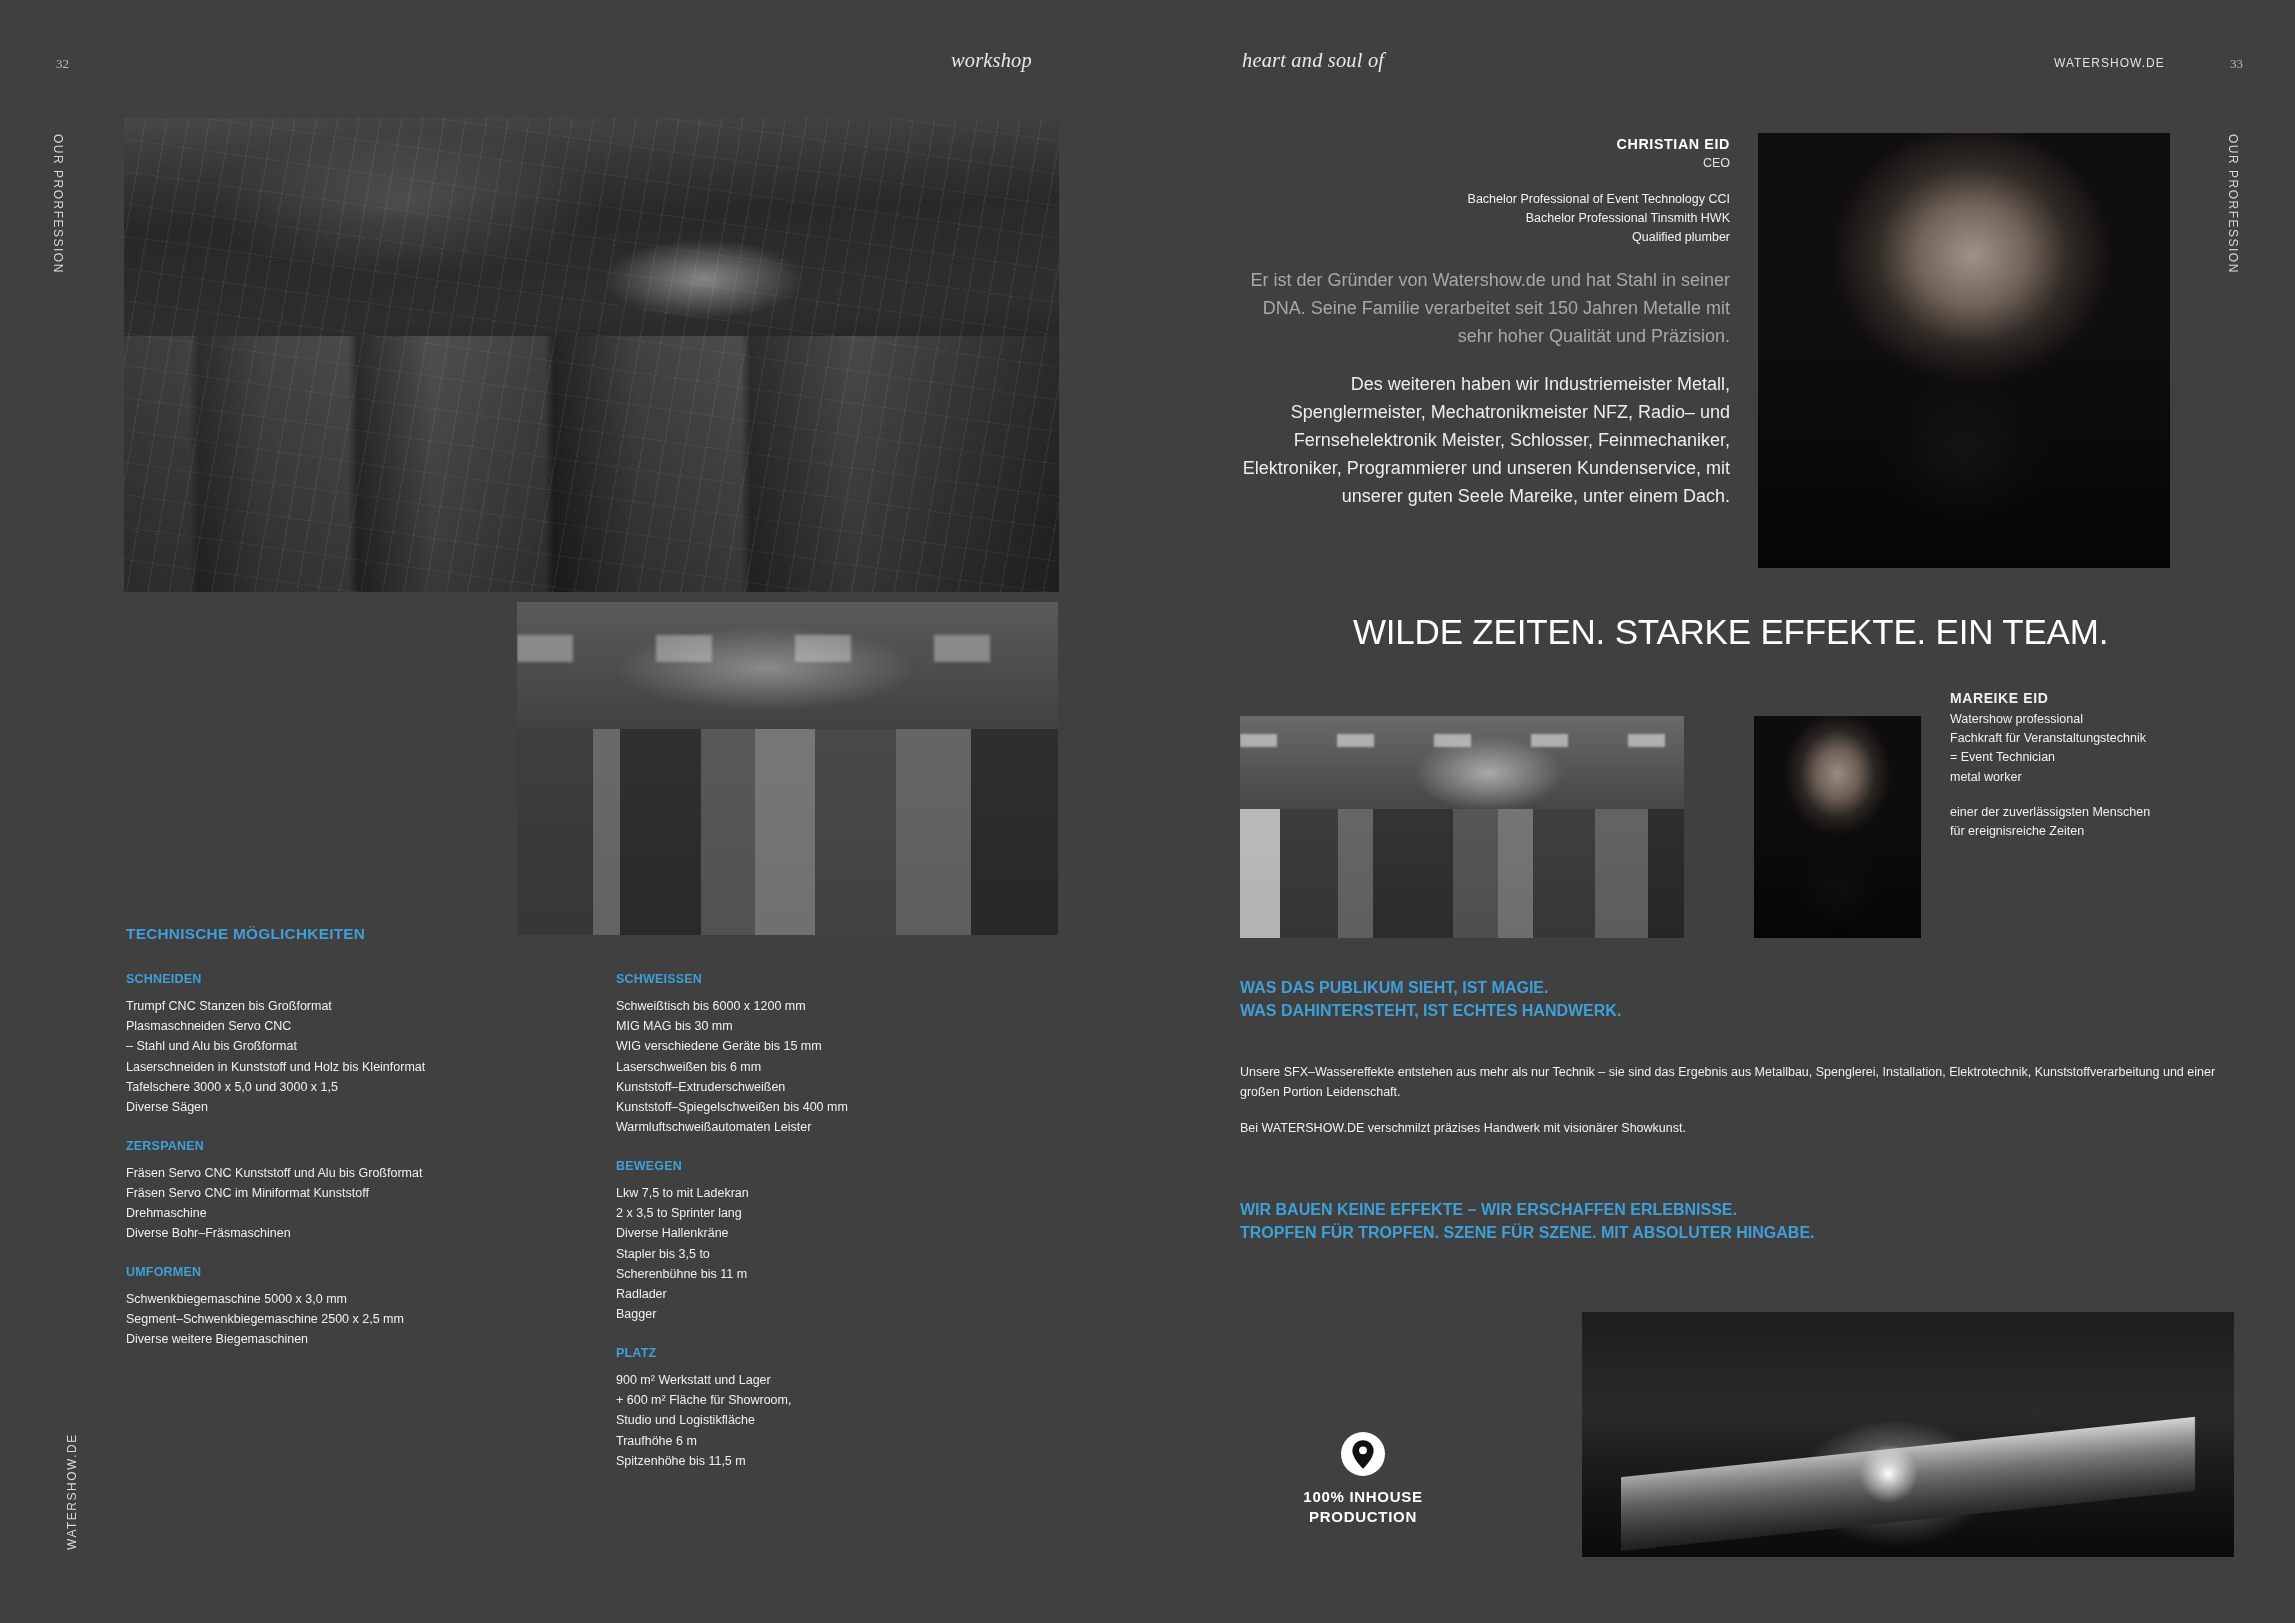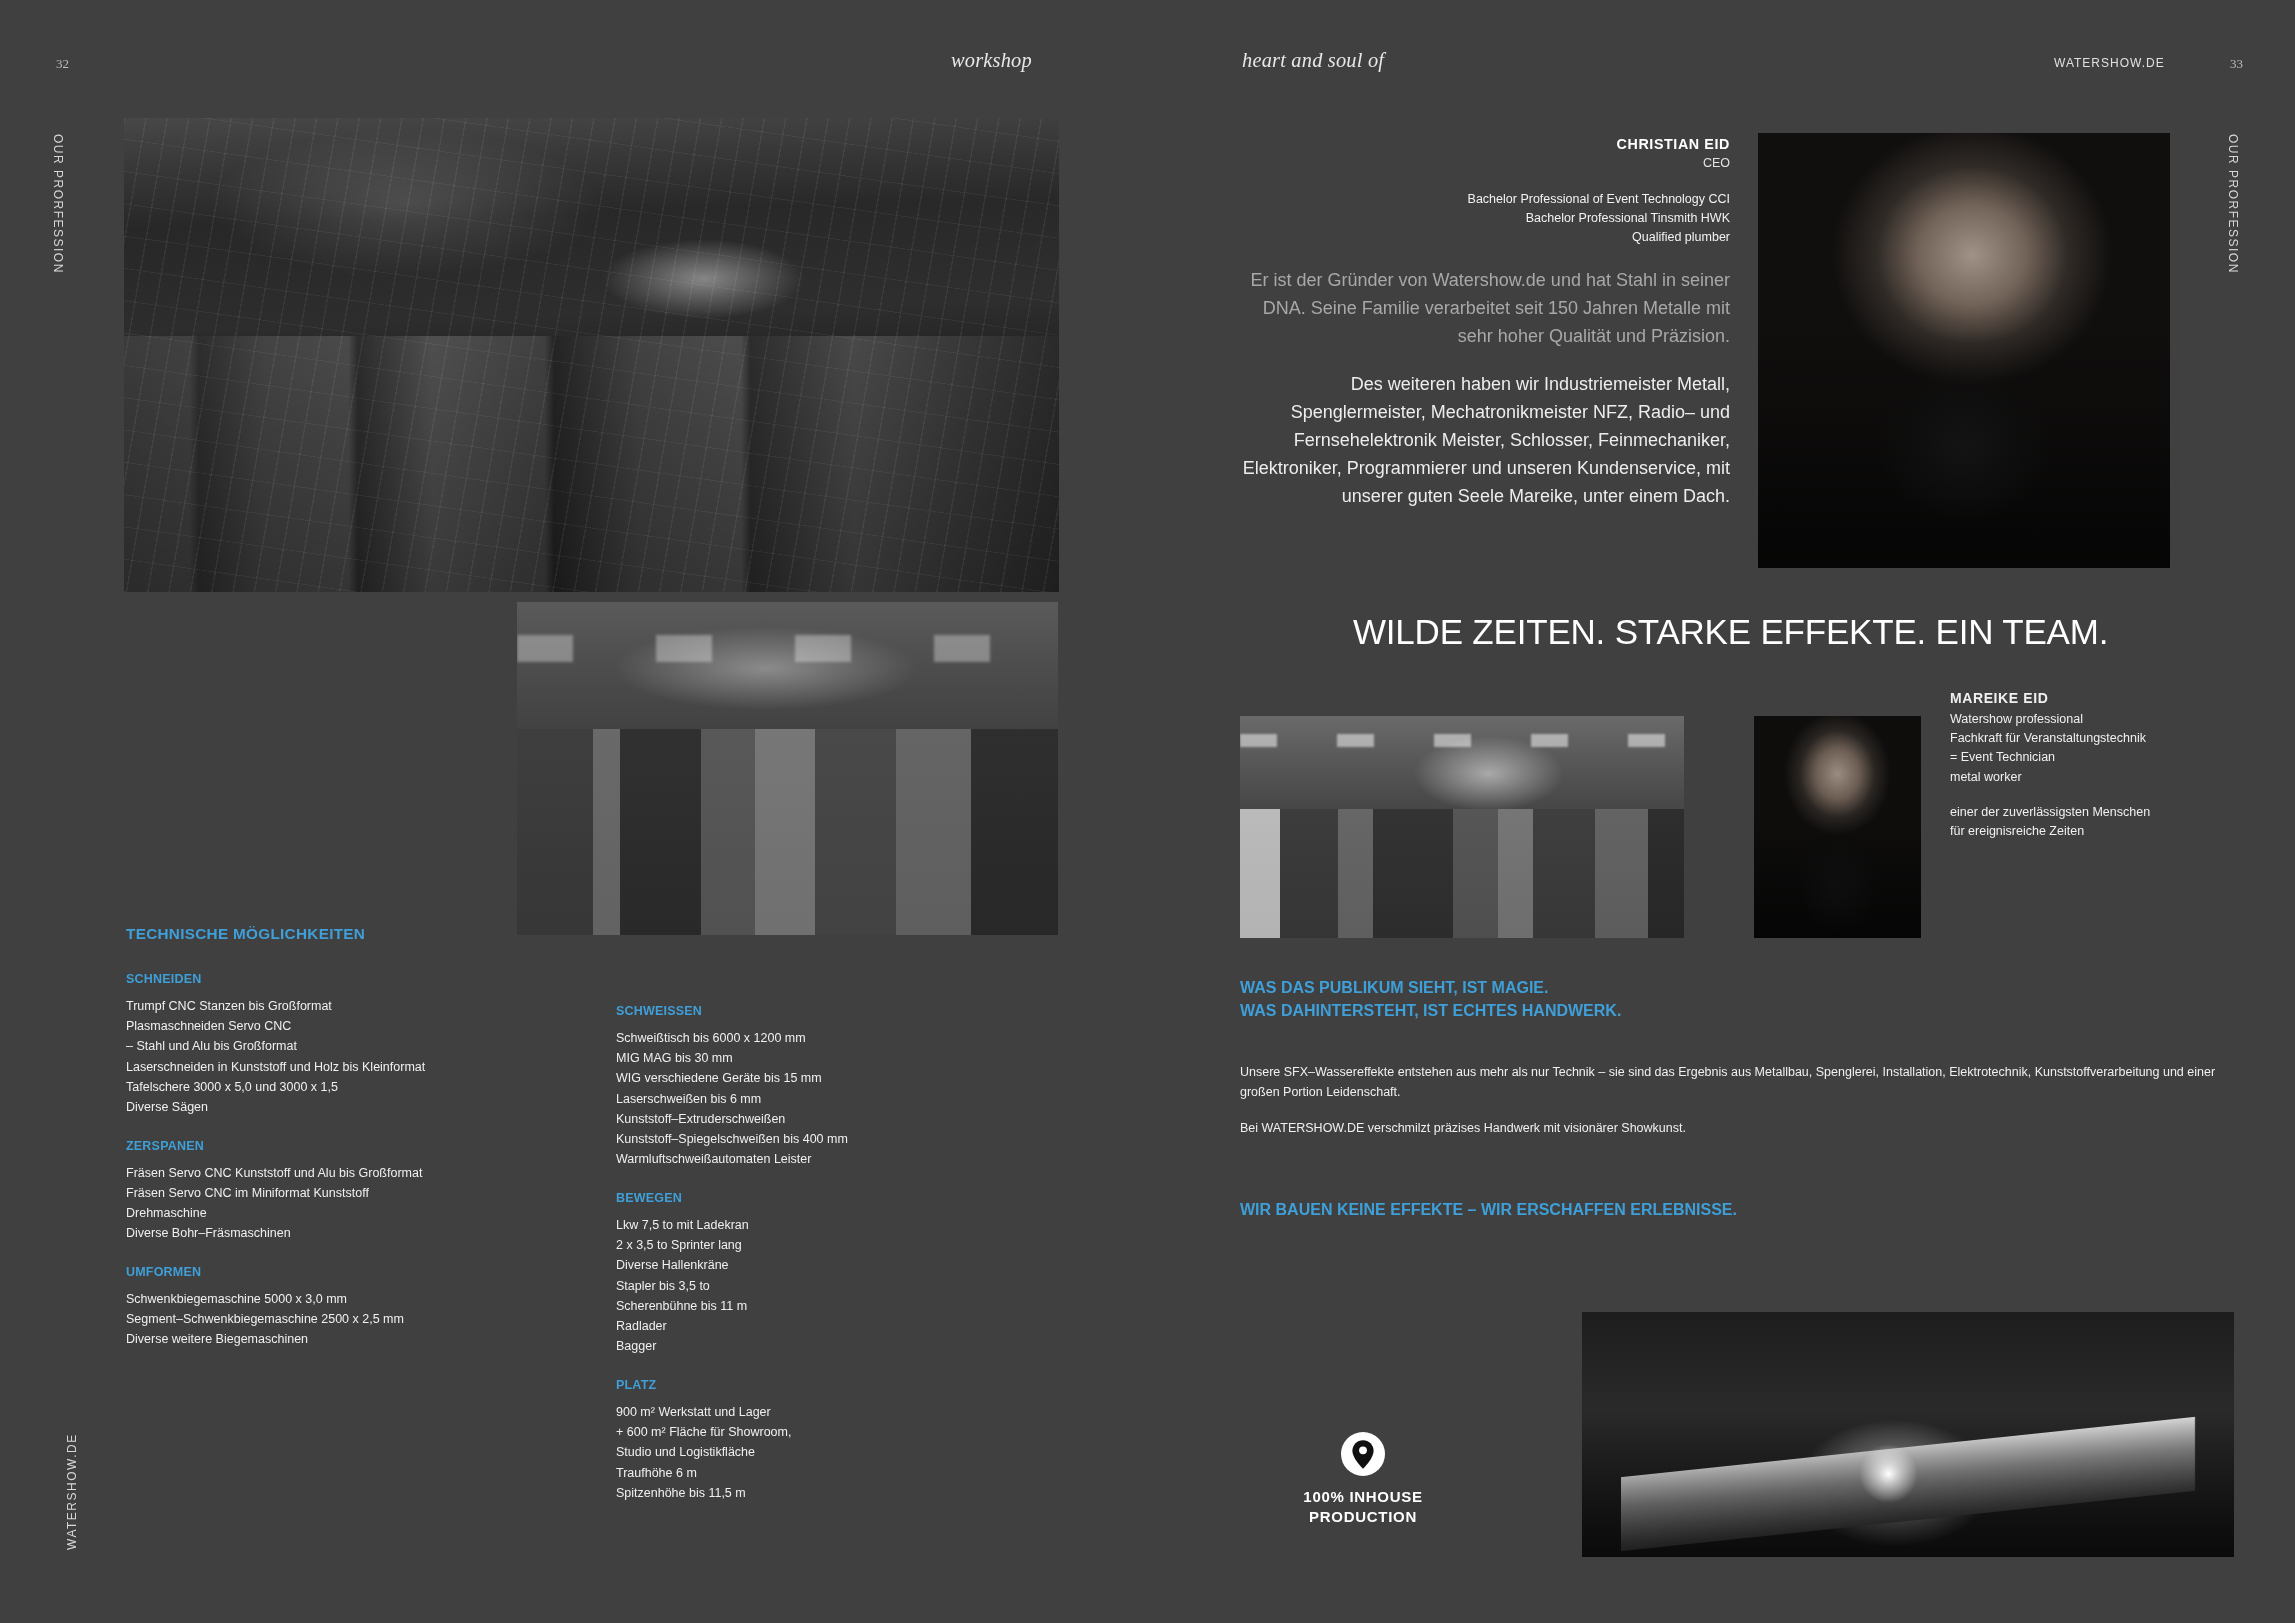--- a/index.html
+++ b/index.html
@@ -342,21 +342,21 @@
       <p>Diverse Bohr–Fräsmaschinen</p>
     </div>
     <div class="grp">
       <div class="sub-title">UMFORMEN</div>
       <p>Schwenkbiegemaschine 5000 x 3,0 mm</p>
       <p>Segment–Schwenkbiegemaschine 2500 x 2,5 mm</p>
       <p>Diverse weitere Biegemaschinen</p>
     </div>
   </div>
 
-  <div class="col" style="left:616px; top:969px; width:463px;margin-top:32px;">
+  <div class="col" style="left:616px; top:969px; width:463px;">
     <div class="grp">
       <div class="sub-title">SCHWEISSEN</div>
       <p>Schweißtisch bis 6000 x 1200 mm</p>
       <p>MIG MAG bis 30 mm</p>
       <p>WIG verschiedene Geräte bis 15 mm</p>
       <p>Laserschweißen bis 6 mm</p>
       <p>Kunststoff–Extruderschweißen</p>
       <p>Kunststoff–Spiegelschweißen bis 400 mm</p>
       <p>Warmluftschweißautomaten Leister</p>
     </div>
@@ -419,20 +419,21 @@
     <div>WAS DAHINTERSTEHT, IST ECHTES HANDWERK.</div>
   </div>
 
   <div class="body-copy" style="left:1240px; top:1062px; width:990px;">
     <p>Unsere SFX–Wassereffekte entstehen aus mehr als nur Technik – sie sind das Ergebnis aus Metallbau, Spenglerei, Installation, Elektrotechnik, Kunststoffverarbeitung und einer großen Portion Leidenschaft.</p>
     <p>Bei WATERSHOW.DE verschmilzt präzises Handwerk mit visionärer Showkunst.</p>
   </div>
 
   <div class="blue-head" style="left:1240px; top:1198px; width:1018px;">
     <div>WIR BAUEN KEINE EFFEKTE – WIR ERSCHAFFEN ERLEBNISSE.</div>
+    <div>TROPFEN FÜR TROPFEN. SZENE FÜR SZENE. MIT ABSOLUTER HINGABE.</div>
   </div>
 
   <div class="photo" style="left:1582px; top:1312px; width:652px; height:245px;">
     <div class="ph-inner ph-weld"></div>
   </div>
 
   <div class="badge" style="left:1266px; top:1432px;">
     <div class="pin">
       <svg width="24" height="29" viewBox="0 0 52 62" aria-hidden="true">
         <path d="M26 0C13.3 0 3 10.3 3 23c0 17 23 39 23 39s23-22 23-39C49 10.3 38.7 0 26 0z" fill="#111111"></path>

